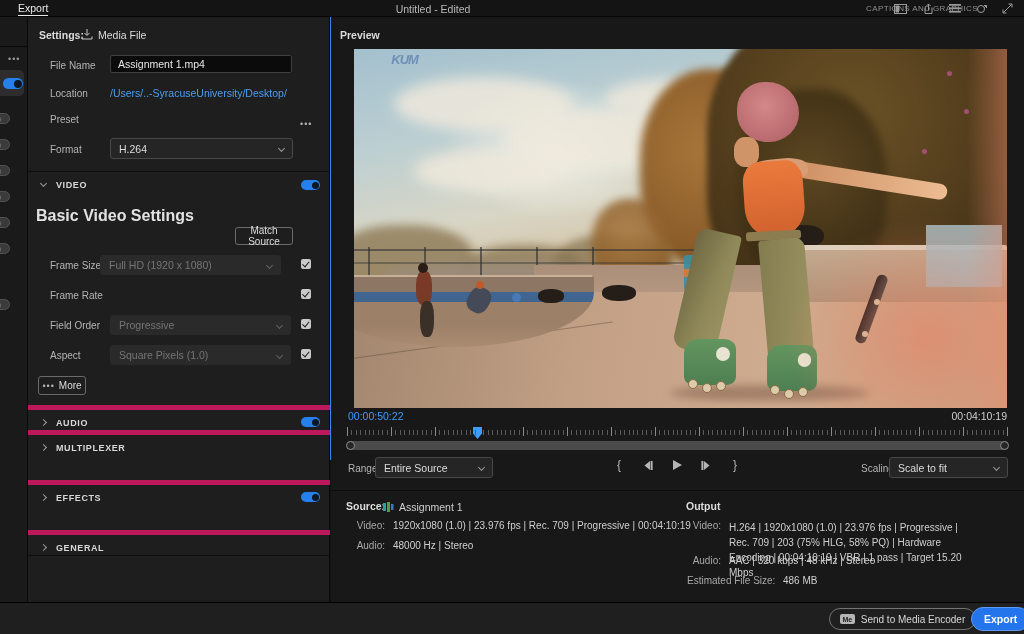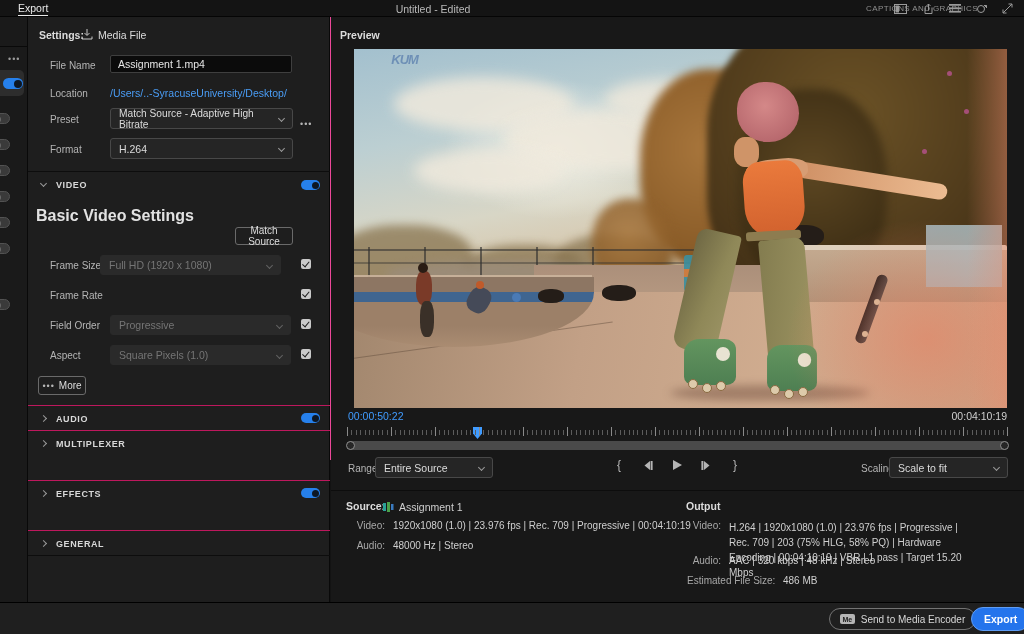--- a/index.html
+++ b/index.html
@@ -1,18 +1,18 @@
 <!DOCTYPE html>
 <html><head>
 <meta charset="utf-8">
 <style>
   * { margin:0; padding:0; box-sizing:border-box; }
   html,body { width:1024px; height:634px; background:#131313; overflow:hidden;
     font-family:"Liberation Sans", sans-serif; -webkit-font-smoothing:antialiased; }
-  .app { position:relative; width:1024px; height:460px; background:#ec4899; color:#d6d6d6; }
+  .app { position:relative; width:1024px; height:460px; background:#3b82f6; color:#d6d6d6; }
 
   
   .topbar { position:absolute; left:0; top:0; width:1024px; height:17px; background:#141414; border-bottom:1px solid #050505; }
   .export-tab { position:absolute; left:18px; top:2px; font-size:10.5px; color:#e8e8e8; border-bottom:1px solid #e8e8e8; padding-bottom:1px; cursor:default; }
   .win-title { position:absolute; left:433px; top:3px; transform:translateX(-50%); font-size:10.5px; color:#b9b9b9; }
   .caps-label { position:absolute; left:866px; top:4px; font-size:8px; letter-spacing:.4px; color:#8f8f8f; }
   .tb-icon { position:absolute; top:2px; width:14px; height:13px; display:flex; align-items:center; justify-content:center; }
 
   
   .rail { position:absolute; left:0; top:17px; width:28px; height:617px; background:#1a1a1a; border-right:1px solid #090909; }
@@ -44,21 +44,21 @@
   .divider { position:absolute; left:0; width:302px; height:1px; background:#0d0d0d; }
   .sec-title { font-size:9px; font-weight:bold; letter-spacing:.6px; color:#d8d8d8; }
   .toggle { position:absolute; width:19px; height:10px; border-radius:6px; }
   .tg-on { background:#2680eb; }
   .tg-on::after { content:""; position:absolute; right:1.5px; top:1.5px; width:7px; height:7px; border-radius:50%; background:#0d1724; }
   .tg-off { background:#3a3a3a; border:1px solid #565656; }
   .tg-off::after { content:""; position:absolute; left:1px; top:1px; width:6px; height:6px; border-radius:50%; background:#1c1c1c; border:1px solid #8a8a8a; }
   .btn-outline { position:absolute; border:1px solid #6a6a6a; border-radius:3px; background:transparent; color:#dcdcdc; font-size:10px; display:flex; align-items:center; justify-content:center; font-family:"Liberation Sans",sans-serif; }
   .cb { position:absolute; width:10px; height:10px; background:#c9c9c9; border-radius:2px; }
   .cb::after { content:""; position:absolute; left:3px; top:1px; width:3px; height:5.5px; border-right:1.5px solid #1d1d1d; border-bottom:1.5px solid #1d1d1d; transform:rotate(40deg); }
-  .acc-row { position:absolute; left:0; width:302px; height:25px; border-top:1px solid #be185d;text-decoration:underline; }
+  .acc-row { position:absolute; left:0; width:302px; height:25px; border-top:5px solid #be185d;text-decoration:underline; }
   .acc-row .chev { position:absolute; left:13px; top:10px; }
   .acc-row .sec-title { position:absolute; left:28px; top:8px; }
   .acc-row .toggle { right:10px; top:7px; }
 
   
   .preview { position:absolute; left:331px; top:17px; width:693px; height:585px; background:#181818; }
   .p-title { position:absolute; left:9px; top:12px; font-size:10.5px; font-weight:bold; color:#dcdcdc; }
 
   
   .frame { position:absolute; left:23px; top:32px; width:653px; height:359px; overflow:hidden; background:#b9a48c; }
@@ -197,24 +197,20 @@
     </span>
     <span class="s-header-value">Media File</span>
 
     <span class="f-label" style="top:43px">File Name</span>
     <input class="t-input" style="top: 38px;" value="Assignment 1.mp4">
 
     <span class="f-label" style="top:71px">Location</span>
     <span class="link" style="top:70px">/Users/..-SyracuseUniversity/Desktop/</span>
 
     <span class="f-label" style="top:97px">Preset</span>
-    <div class="dd" style="left:82px; top:91px; width:183px">
-      <span style="font-size:10.2px">Match Source - Adaptive High Bitrate</span>
-      <span class="chev chev-d"></span>
-    </div>
     <span class="dots3" style="position:absolute; left:272px; top:96px"></span>
 
     <span class="f-label" style="top:127px">Format</span>
     <div class="dd" style="left:82px; top:121px; width:183px">
       <span>H.264</span>
       <span class="chev chev-d"></span>
     </div>
 
     <div class="divider" style="top:154px"></div>
 

